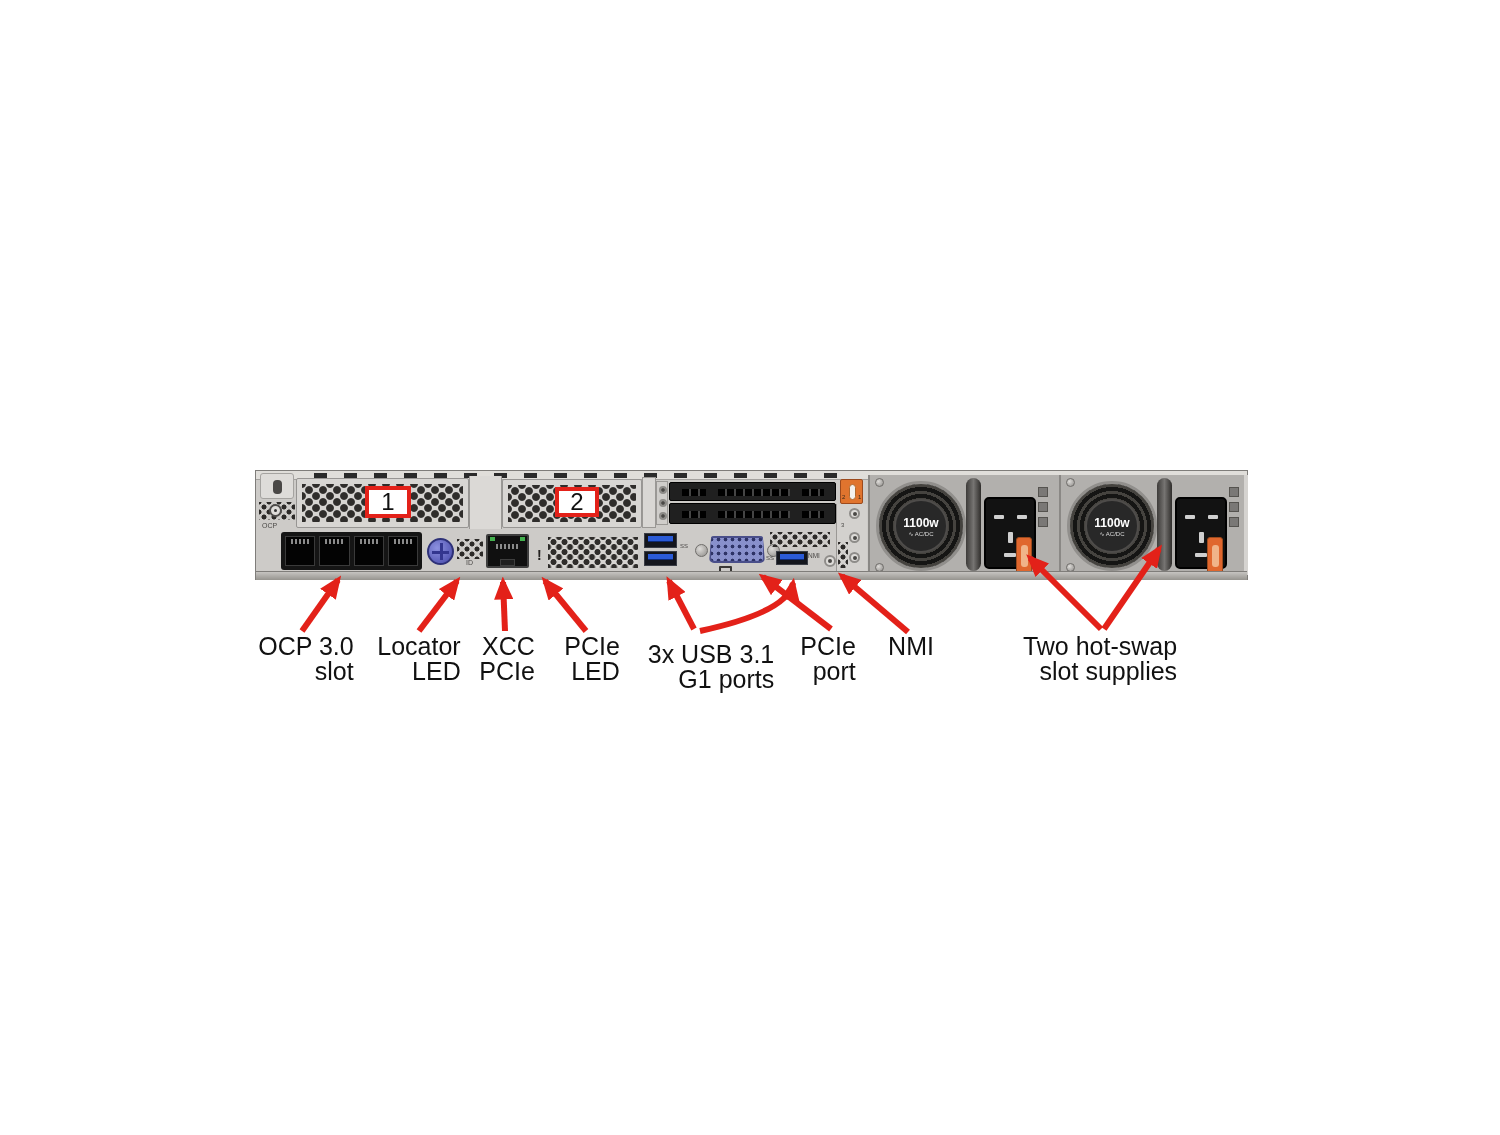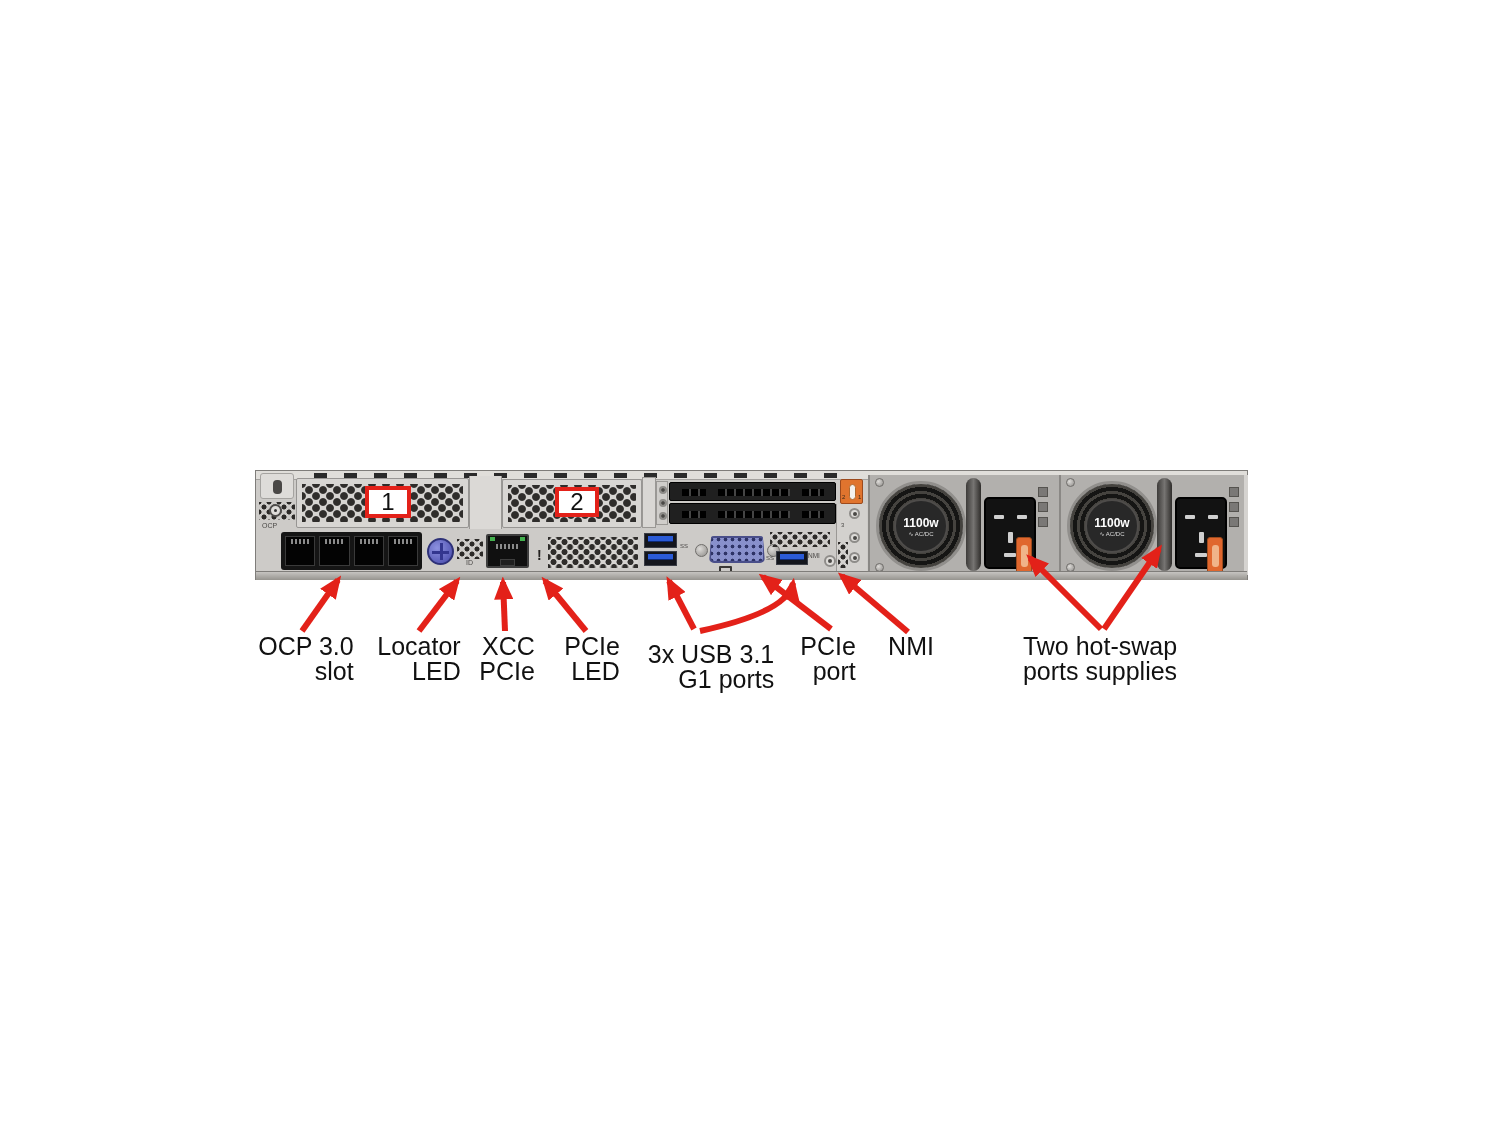--- a/index.html
+++ b/index.html
@@ -253,15 +253,15 @@
   <div class="callout" style="left:507px;top:634px;">XCC
 PCIe</div>
   <div class="callout" style="left:592px;top:634px;">PCIe
 LED</div>
   <div class="callout" style="left:711px;top:634px;margin-top:8px;">3x USB 3.1
 G1 ports</div>
   <div class="callout" style="left:828px;top:634px;">PCIe
 port</div>
   <div class="callout" style="left:911px;top:634px;">NMI</div>
   <div class="callout" style="left:1100px;top:634px;">Two hot-swap
-ports supplies</div>
+slot supplies</div>
 
 </div>
 
 </body></html>

